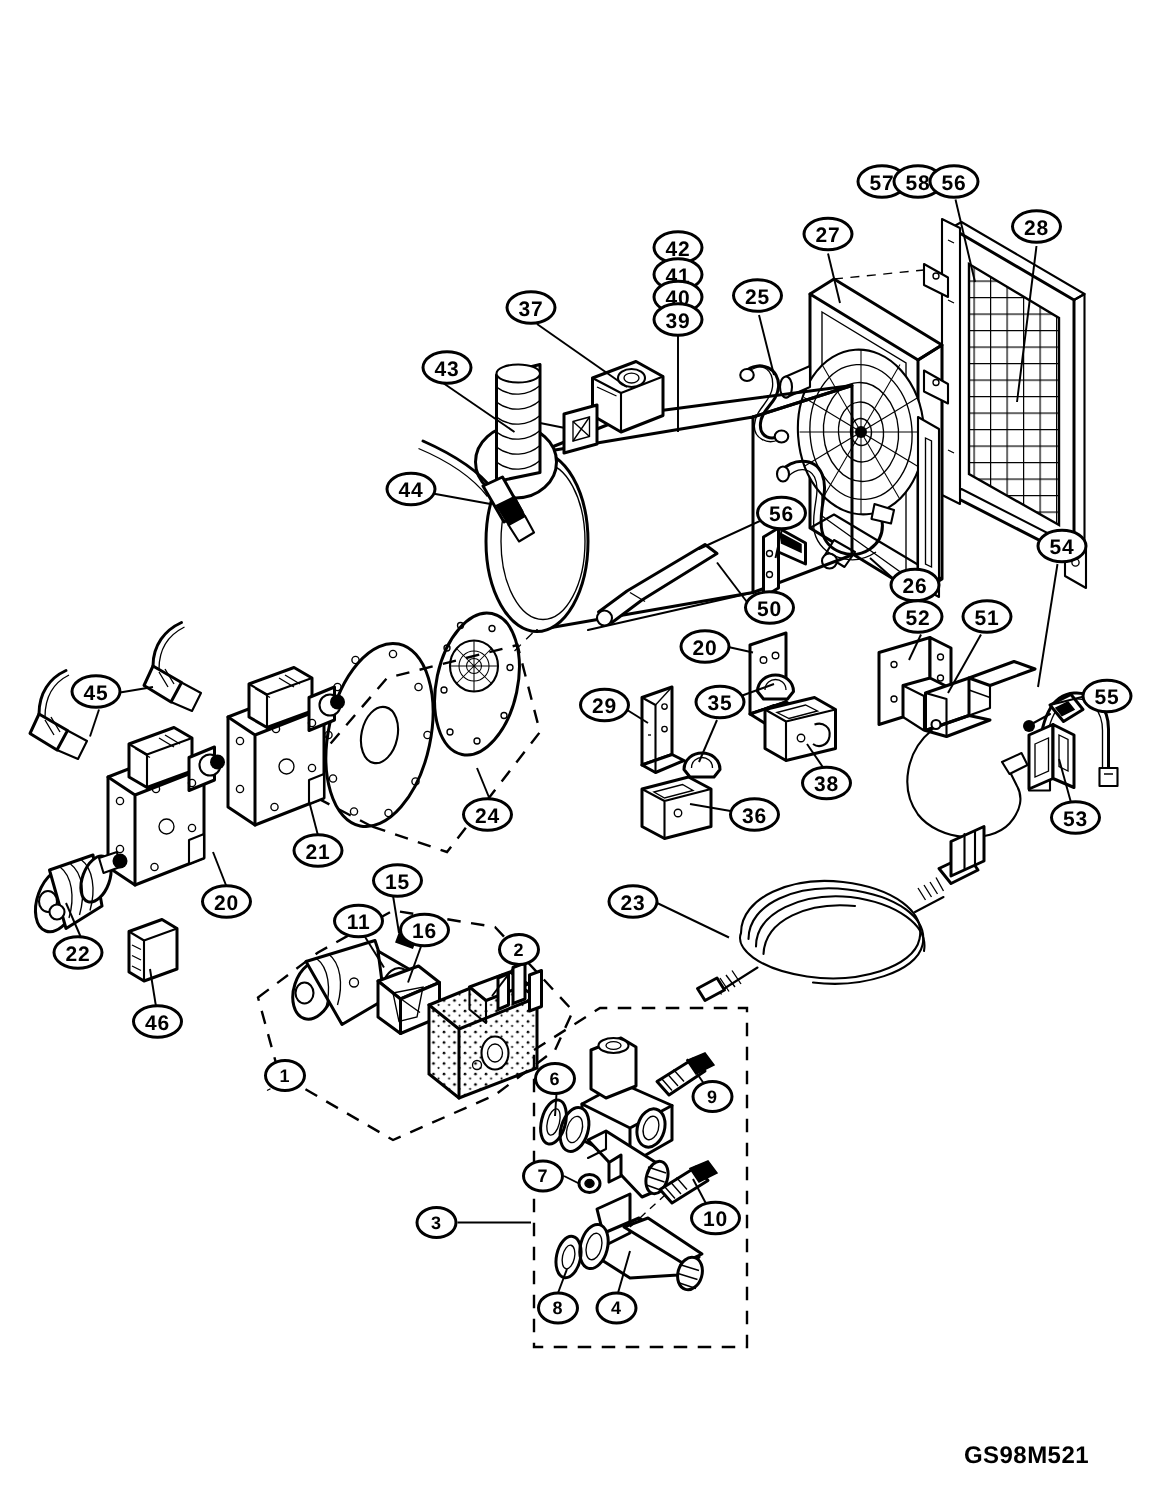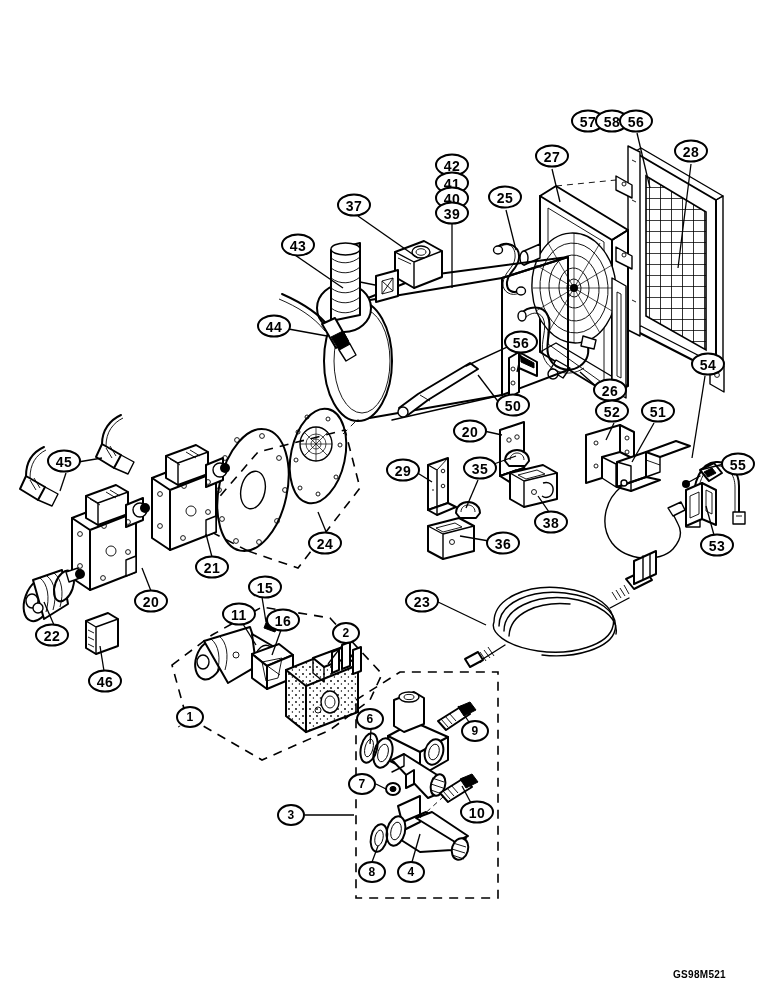--- a/index.html
+++ b/index.html
@@ -6,21 +6,21 @@
   html,body{margin:0;padding:0;background:#ffffff;}
   body{font-family:"Liberation Sans",sans-serif;}
   #sheet{position:relative;width:772px;height:1000px;background:#fff;overflow:hidden;}
   #art{position:absolute;left:0;top:0;width:772px;height:1000px;}
   .callout{position:absolute;transform:translate(-50%,-50%);
     display:flex;align-items:center;justify-content:center;
     width:30px;height:19px;border:2px solid #000;border-radius:50%/50%;
     background:#fff;font-size:14px;font-weight:bold;letter-spacing:.5px;
     font-family:"Liberation Sans",sans-serif;color:#000;line-height:1;}
   .callout.sm{width:24px;height:18px;font-size:12px;}
-  #partno{position:absolute;right:46px;bottom:20px;font-size:10px;font-weight:bold;
+  #partno{position:absolute;right:46px;bottom:20px;font-size:16px;font-weight:bold;
     letter-spacing:.3px;color:#000;font-family:"Liberation Sans",sans-serif;}
 </style>
 </head>
 <body>
 
 <div id="sheet">
 
   <svg id="art" viewBox="0 0 772 1000" xmlns="http://www.w3.org/2000/svg">
     <defs>
       <style>

